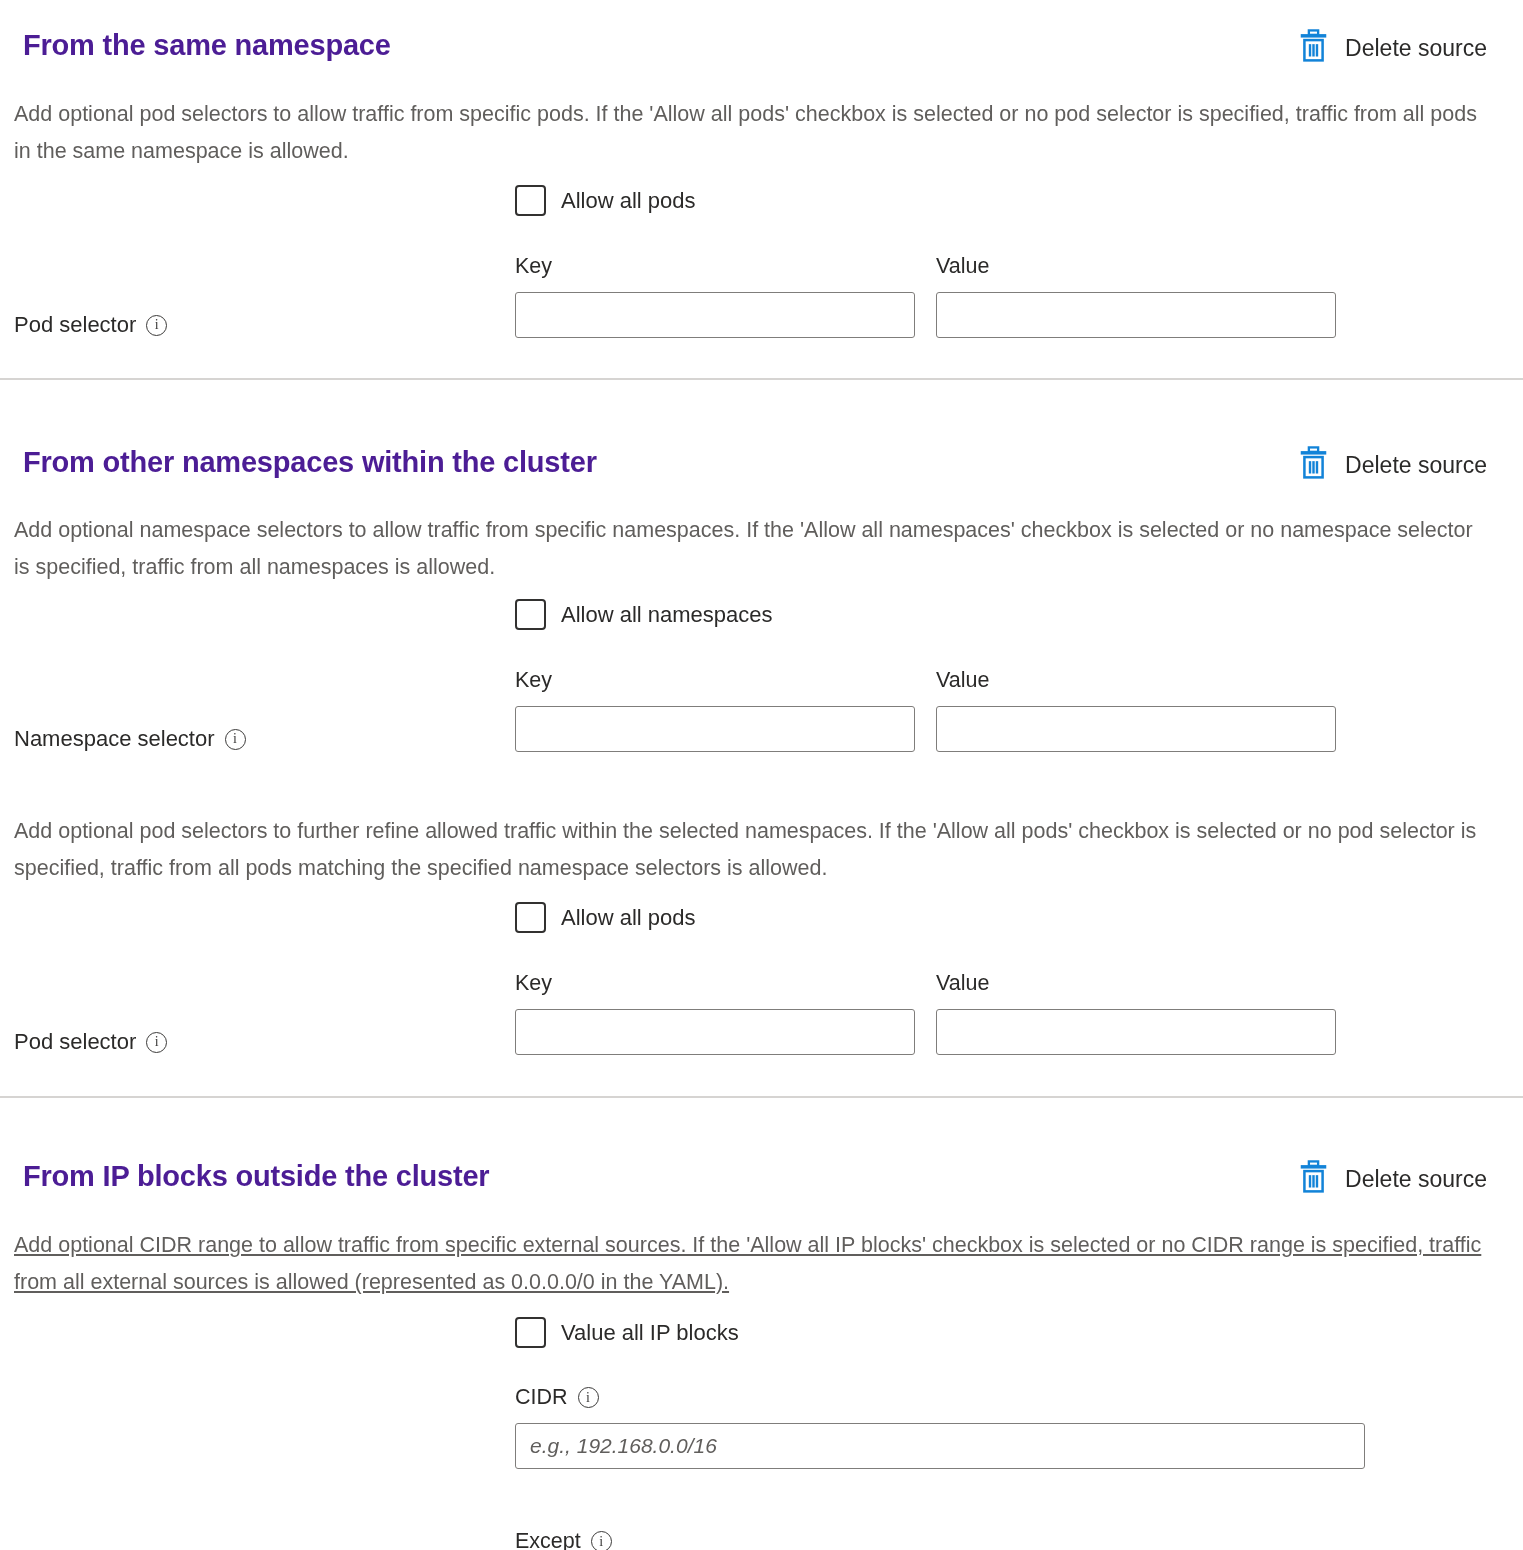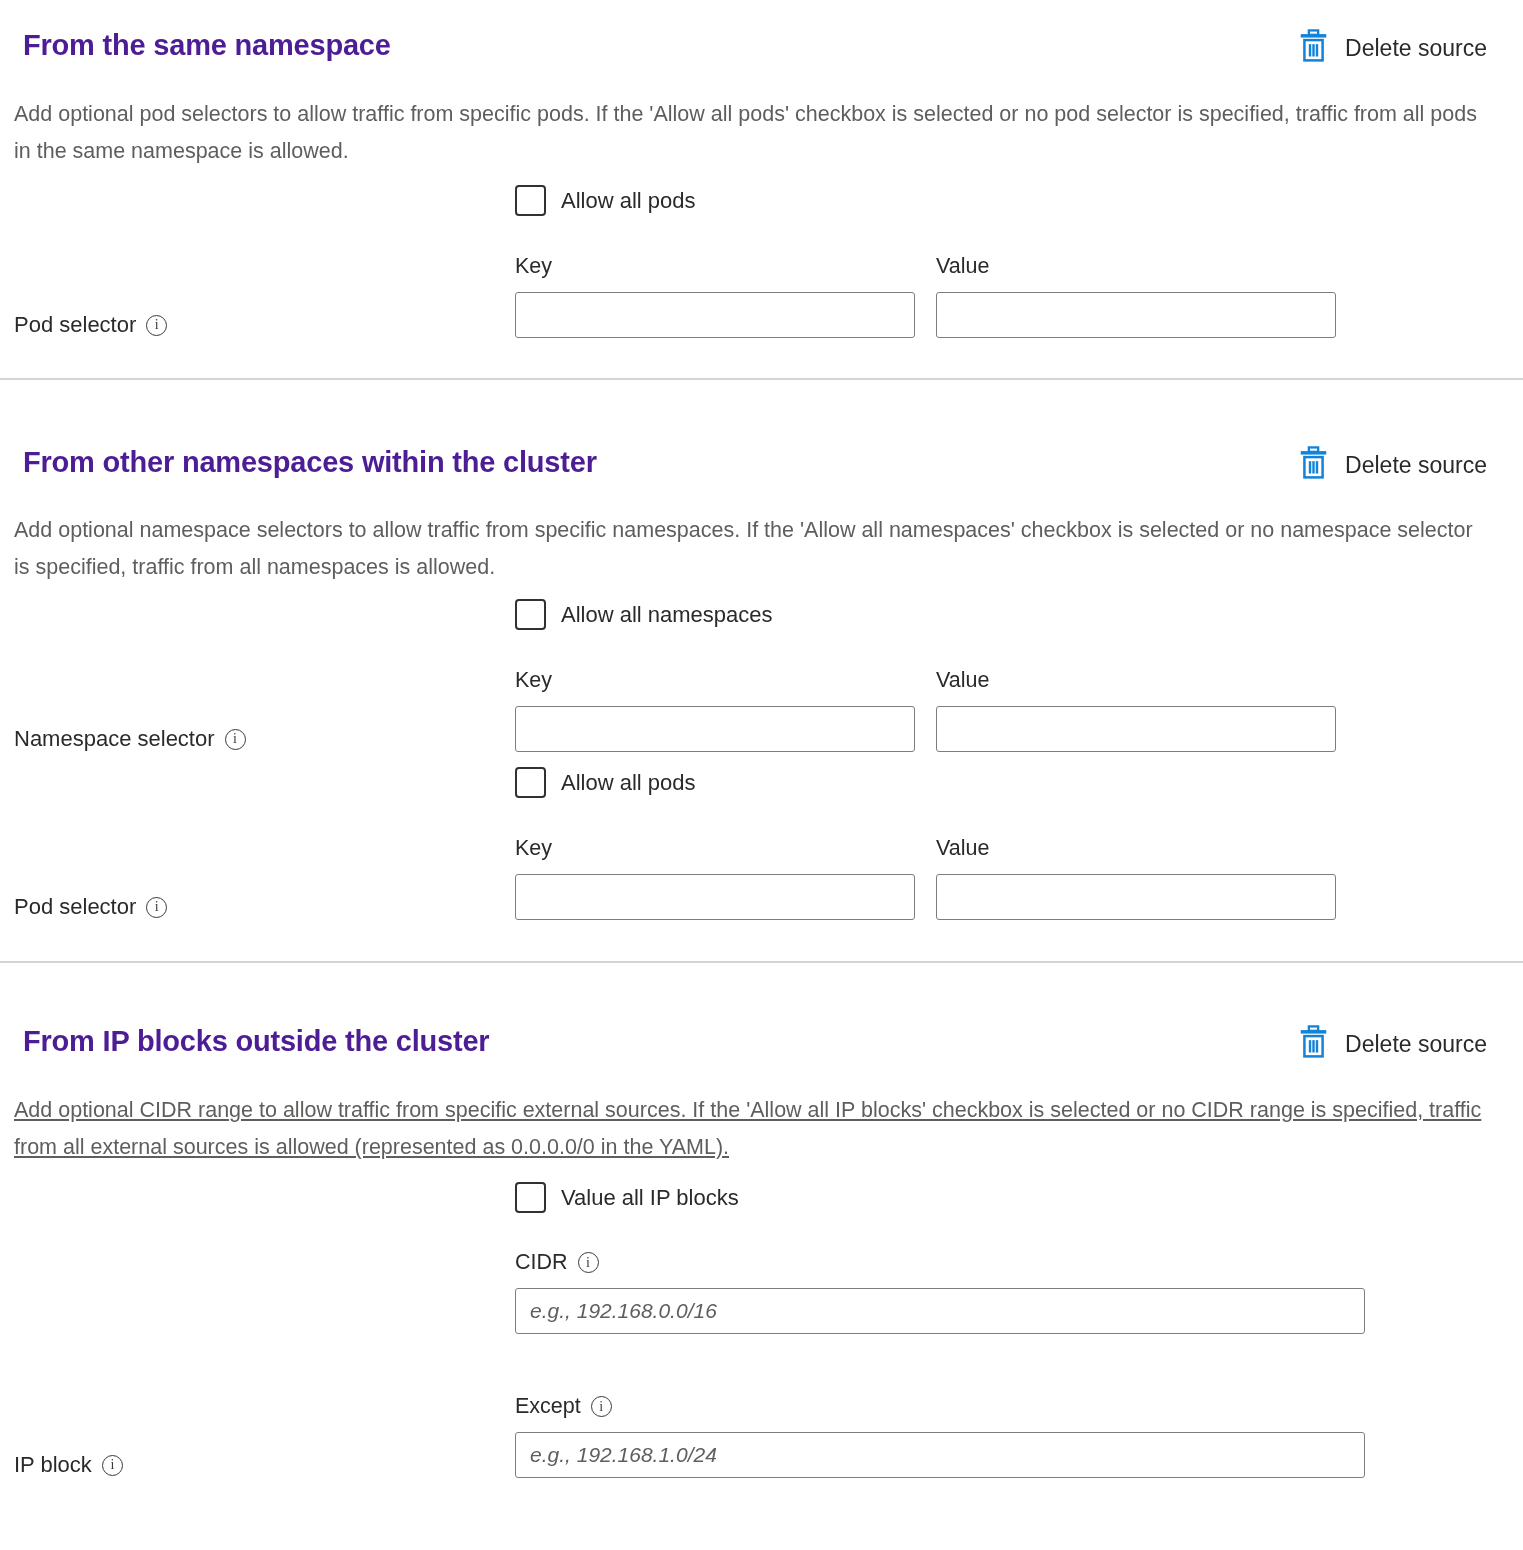--- a/index.html
+++ b/index.html
@@ -243,20 +243,21 @@
             <div class="kv-label">Key</div>
             <input class="text-input" type="text" value="" style="">
           </div>
           <div class="kv-field">
             <div class="kv-label">Value</div>
             <input class="text-input" type="text" value="" style="">
           </div>
         </div>
       </div>
     </div>
+    <p class="desc desc-b">Add optional pod selectors to further refine allowed traffic within the selected namespaces. If the 'Allow all pods' checkbox is selected or no pod selector is specified, traffic from all pods matching the specified namespace selectors is allowed.</p>
     <div class="row row-3">
       <div class="label-col">
         <span>Pod selector</span>
         <span class="info-icon">i</span>
       </div>
       <div class="content-col">
         <label class="checkbox-row">
           <input type="checkbox" style="">
           <span class="cb-label">Allow all pods</span>
         </label>

